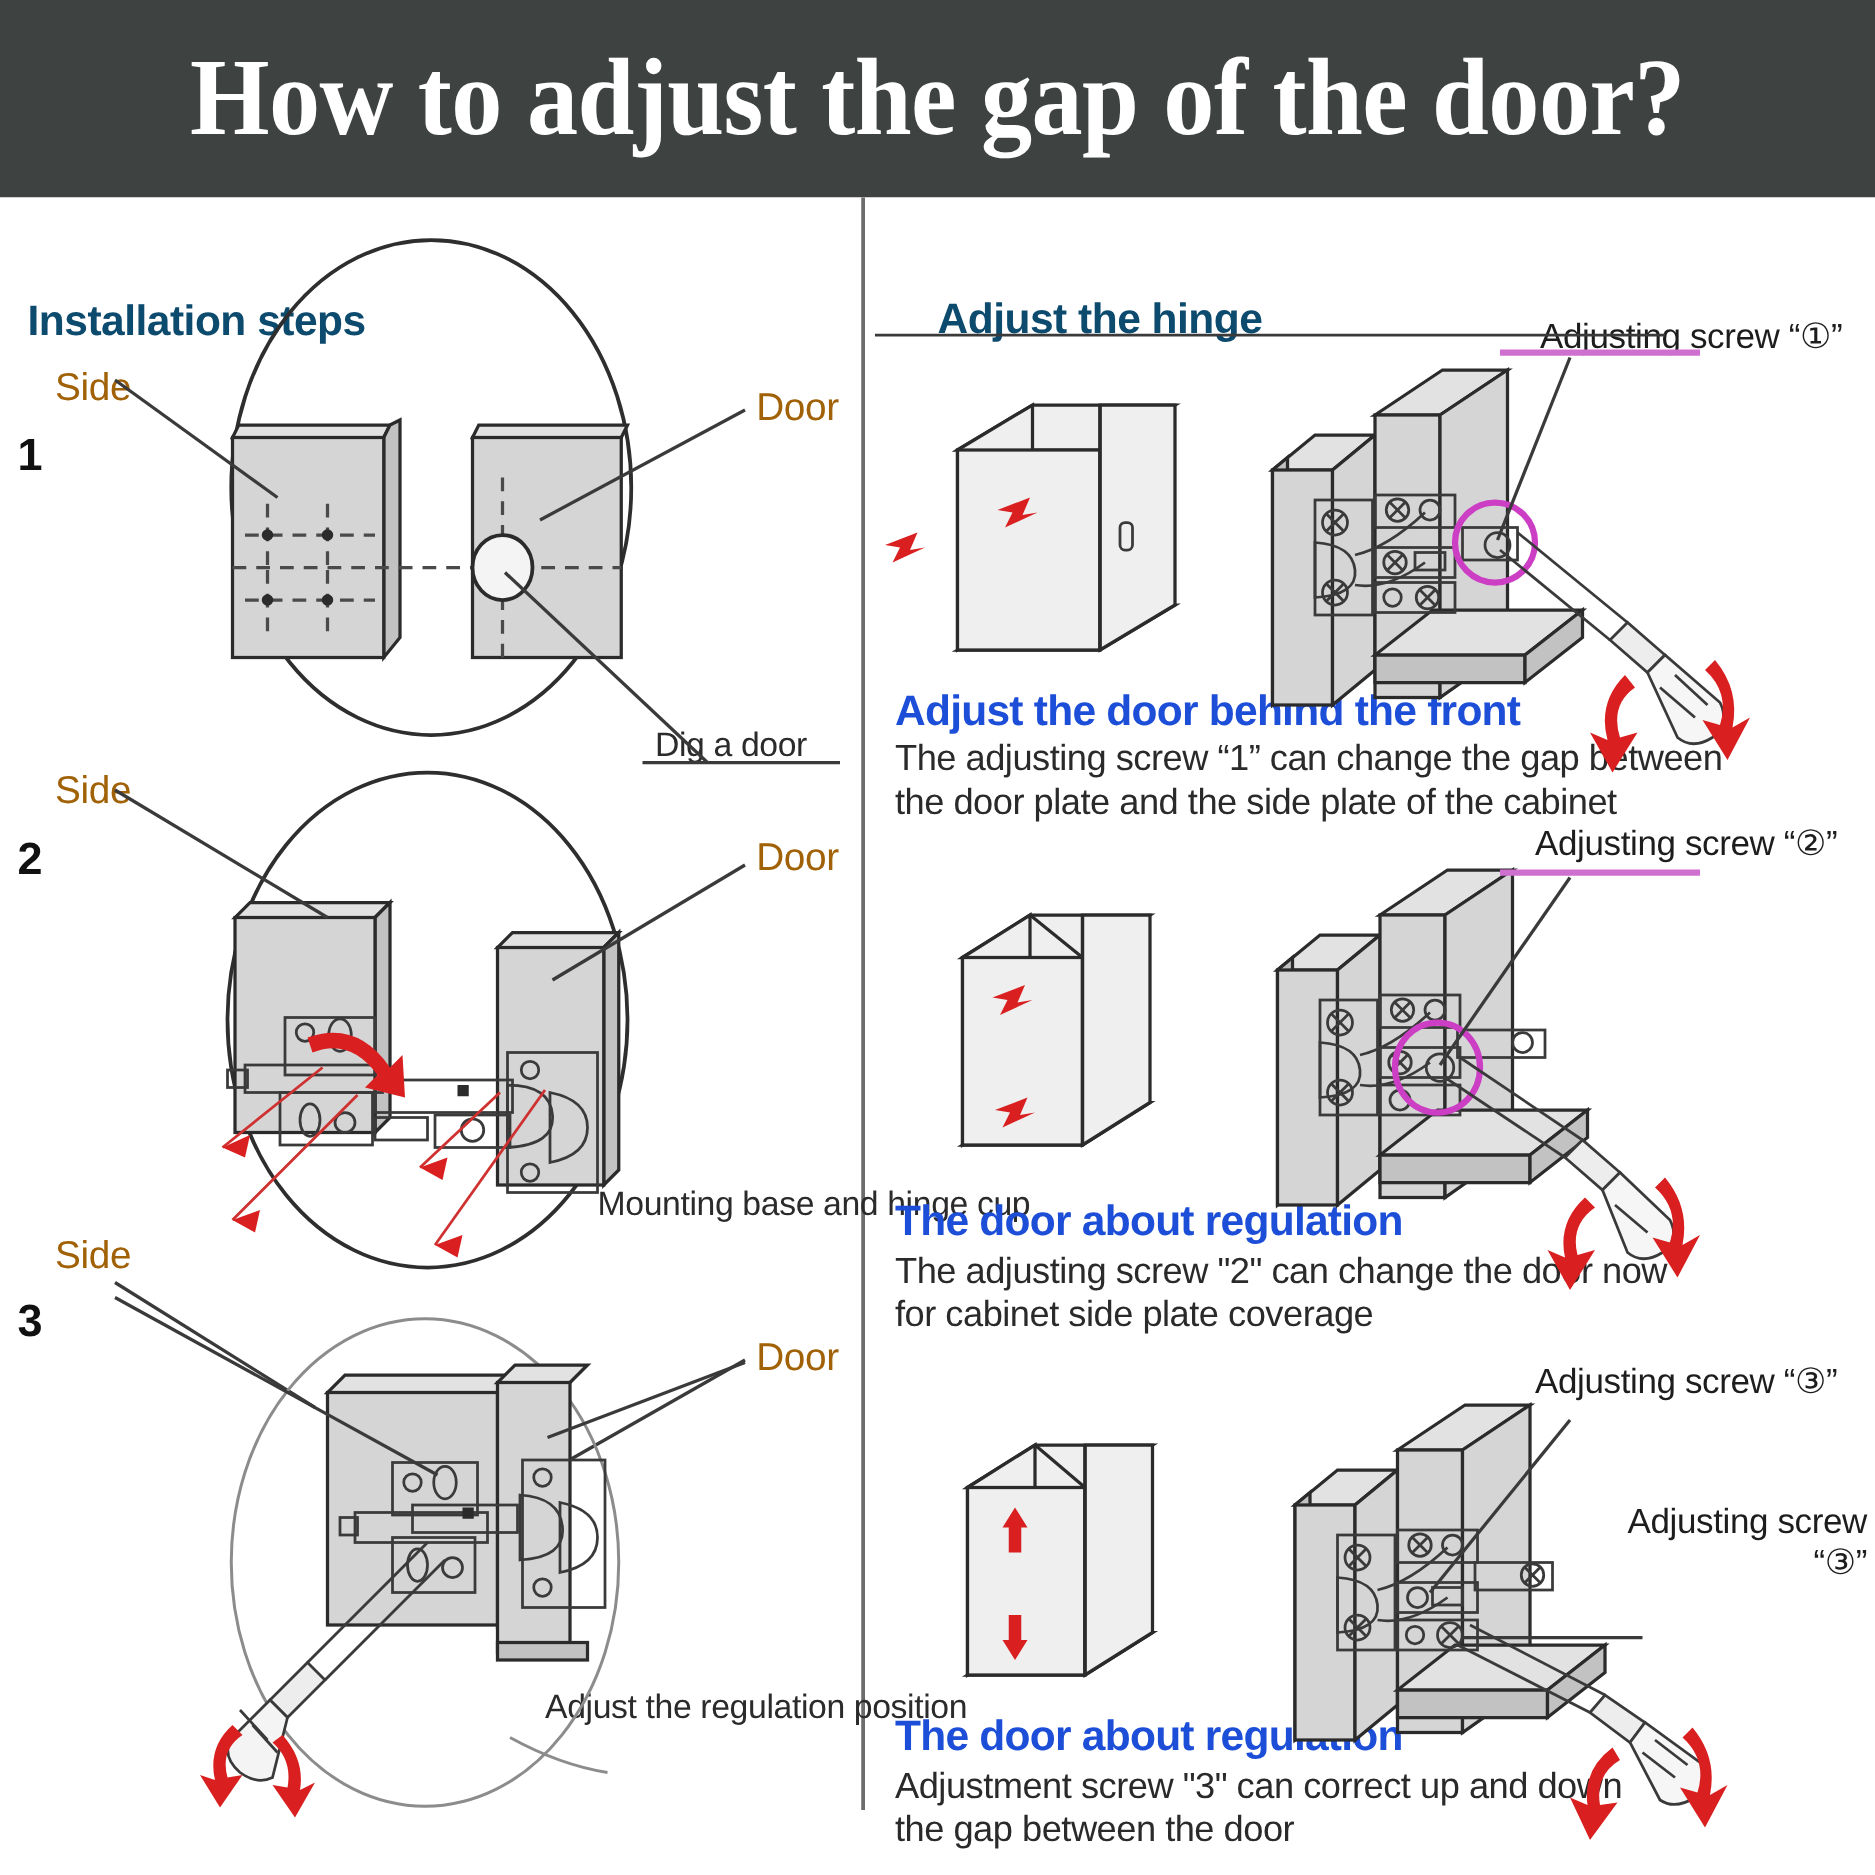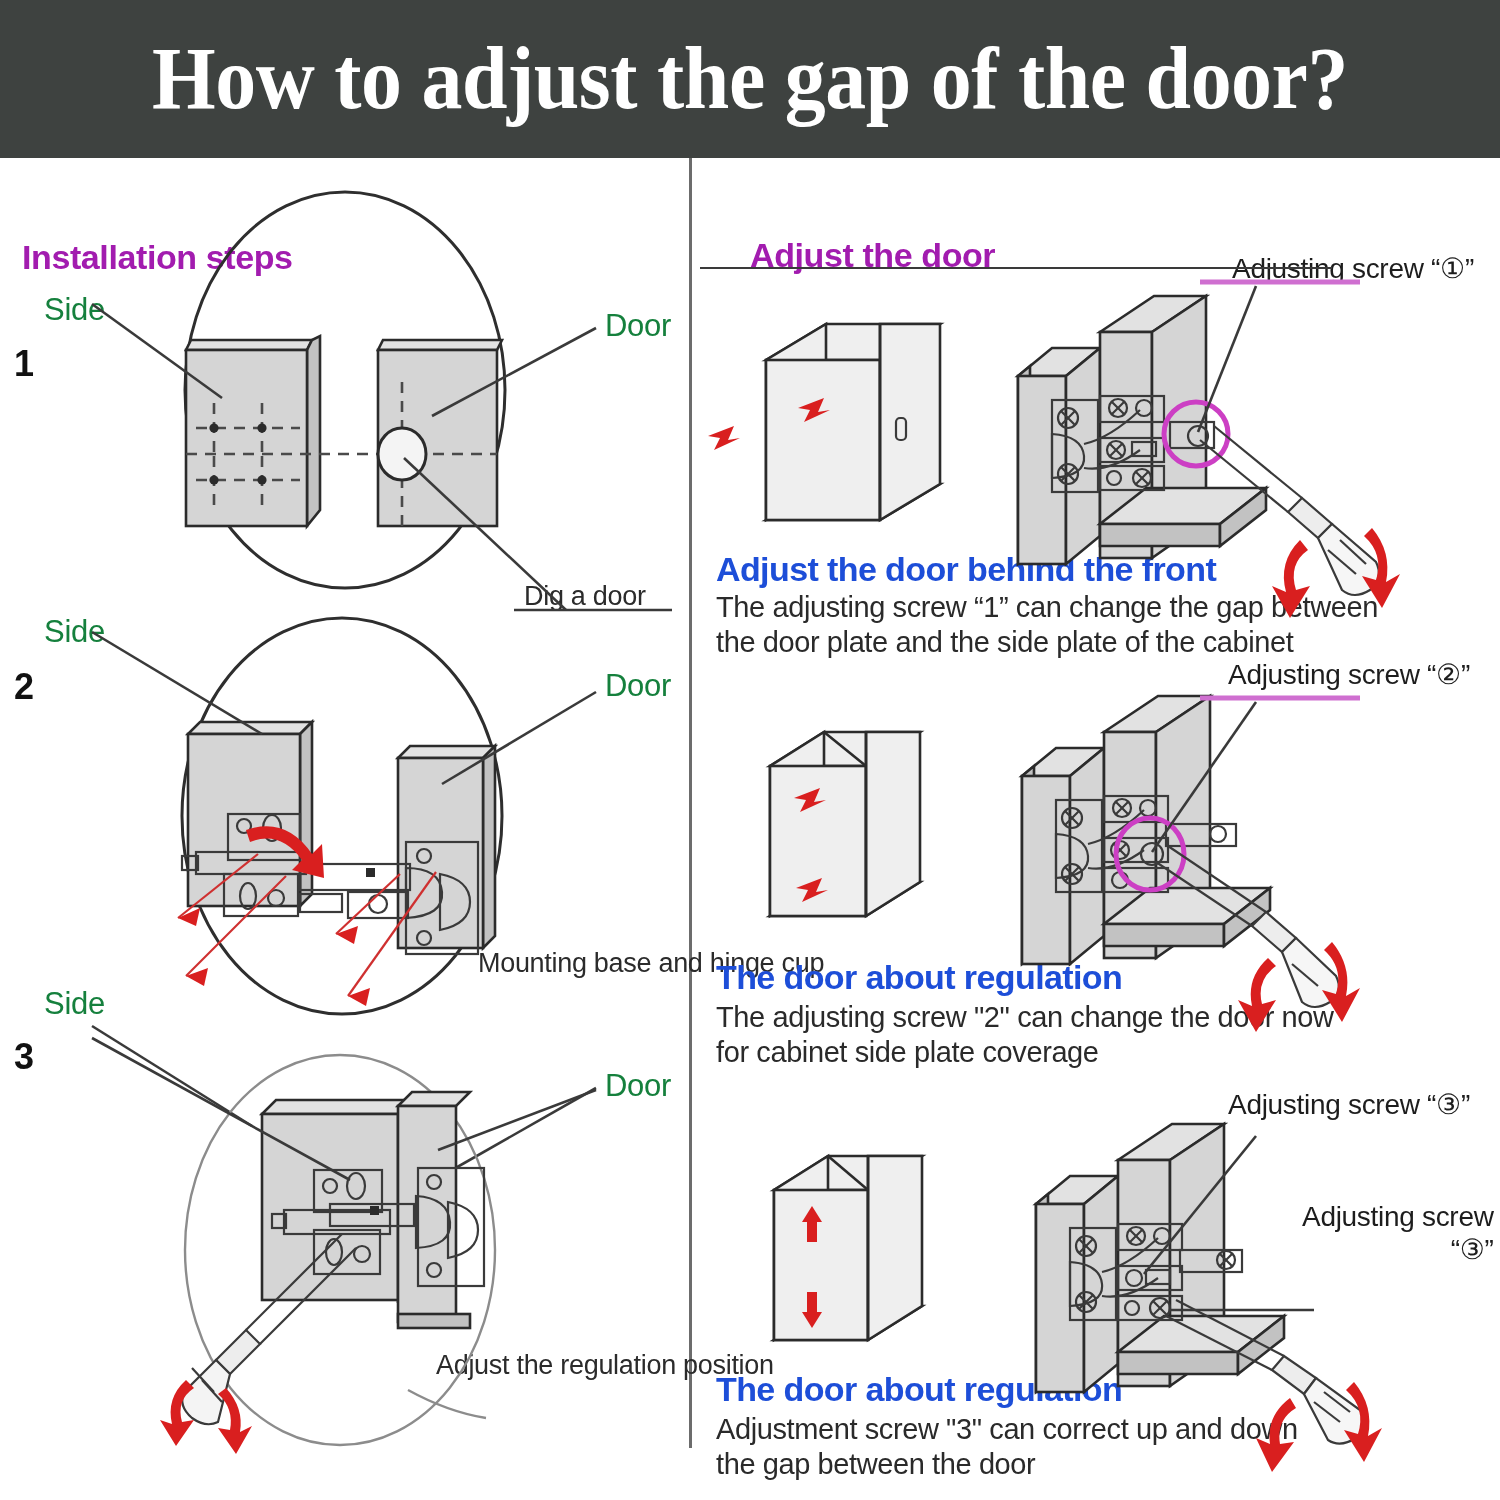--- a/index.html
+++ b/index.html
@@ -34,29 +34,29 @@
     background: #fff;
   }
   .divider {
     position: absolute; left: 689px; top: 0px; width: 3px; height: 1290px;
     background: #6c6c6c;
   }
 
   
   .sec-title {
     position: absolute;
-    color: #a21caf;
+    color: #0c4a6e;
     font-size: 34px;
     font-weight: 700;
     letter-spacing: -0.4px;
     white-space: nowrap;
   }
   .lbl {
     position: absolute;
-    color: #15803d;
+    color: #a16207;
     font-size: 31px;
     letter-spacing: -0.3px;
     white-space: nowrap;
   }
   .lbl-sm {
     position: absolute;
     color: #2b2b2b;
     font-size: 27px;
     letter-spacing: -0.3px;
     white-space: nowrap;
@@ -286,21 +286,21 @@
 
           <line class="ln" x1="92" y1="20" x2="350" y2="162"></line>
           <line class="ln" x1="596" y1="72" x2="438" y2="132"></line>
 
           <path class="ell-thin" d="M408,372 q40,22 78,28" fill="none"></path>
         </svg>
       </div>
     </div>
 
     <div>
-      <div class="sec-title" style="left:750px; top:78px;">Adjust the door</div>
+      <div class="sec-title" style="left:750px; top:78px;">Adjust the hinge</div>
 
       <div>
         <div class="screw-lbl" style="left:1232px; top:94px;">Adjusting screw “①”</div>
         <div class="body-head" style="left:716px; top:392px;">Adjust the door behind the front</div>
         <div class="body-text" style="left:716px; top:432px;">The adjusting screw  “1”  can change the gap between
 the door plate and the side plate of the cabinet</div>
 
         <svg width="800" height="360" viewBox="0 0 800 360" style="left:700px; top:110px;">
 
           <g>

